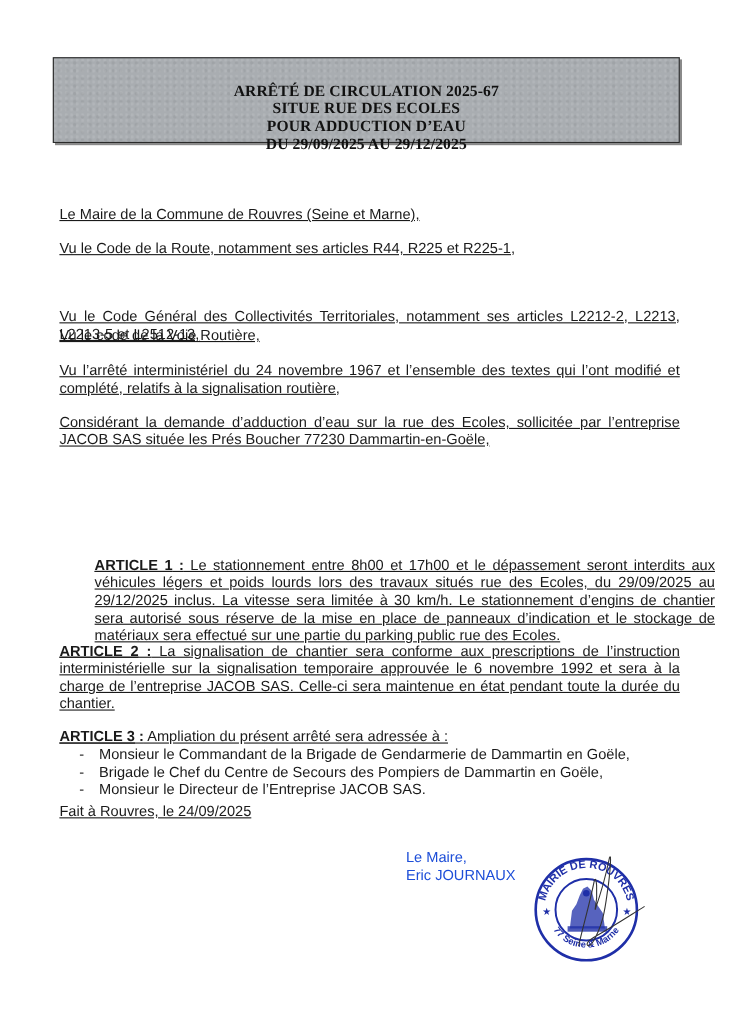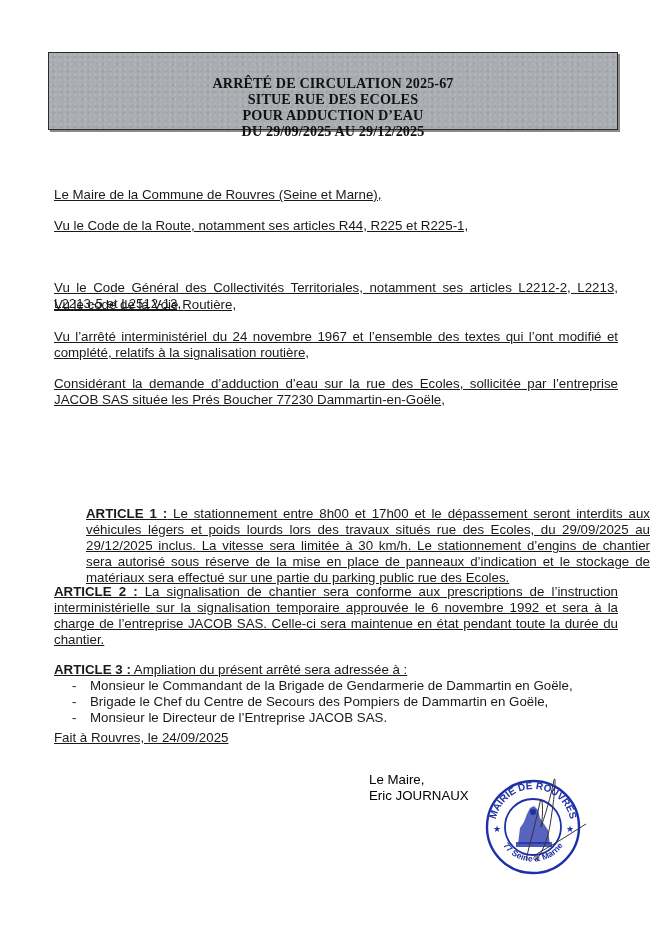--- a/index.html
+++ b/index.html
@@ -48,21 +48,21 @@
 
   .art-label { font-weight: bold; text-decoration: underline; }
   .art-colon { font-weight: bold; }
 
   .ampliation-list { position: absolute; left: 72px; width: 560px;
     font-family: "Liberation Sans", "DejaVu Sans", sans-serif; font-size: 13.3px; line-height: 16px; color: #1a1a1a; }
   .ampliation-list .li { position: relative; padding-left: 18px; }
   .ampliation-list .li .dash { position: absolute; left: 0; top: 0; }
 
   .signature-block { position: absolute; left: 369px; top: 772px;
-    font-family: "Liberation Sans", "DejaVu Sans", sans-serif; font-size: 13.3px; line-height: 16px; color: #000000; }
+    font-family: "Liberation Sans", "DejaVu Sans", sans-serif; font-size: 13.3px; line-height: 16px; color: #1d4ed8; }
 
   .stamp { position: absolute; left: 478px; top: 772px; width: 110px; height: 110px; }
 </style>
 </head>
 <body>
 
 <div class="page">
 
   <div class="header-box">
     <div>ARRÊTÉ DE CIRCULATION 2025-67</div>

